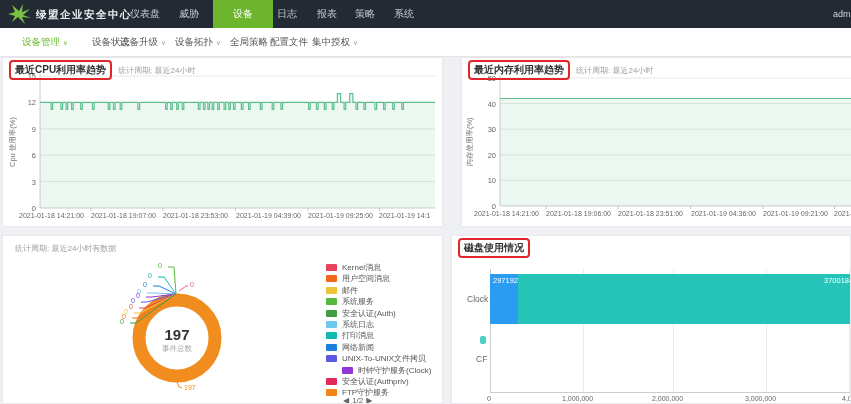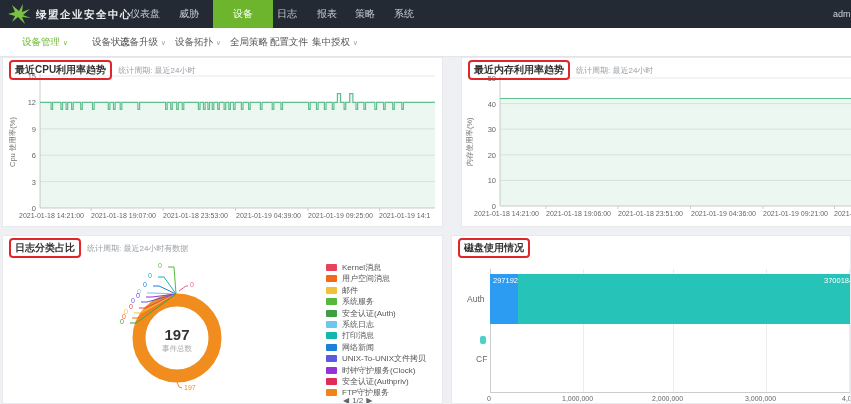--- a/index.html
+++ b/index.html
@@ -123,23 +123,20 @@
           <line x1="228.5" y1="148" x2="228.5" y2="151" stroke="#ccc"></line>
           <line x1="301" y1="148" x2="301" y2="151" stroke="#ccc"></line>
           <line x1="372.5" y1="148" x2="372.5" y2="151" stroke="#ccc"></line>
           <path d="M38,40.5 L399,40.5 L399,148 L38,148 Z" fill="rgba(95,191,143,0.12)" stroke="none"></path>
           <path d="M38,40.5 L399,40.5" fill="none" stroke="#5fbf8f" stroke-width="1.2"></path>
         </svg><span class="ytick" style="left: 8px; top: 144px;">0</span><span class="ytick" style="left: 8px; top: 118.4px;">10</span><span class="ytick" style="left: 8px; top: 92.8px;">20</span><span class="ytick" style="left: 8px; top: 67.2px;">30</span><span class="ytick" style="left: 8px; top: 41.6px;">40</span><span class="ytick" style="left: 8px; top: 16px;">50</span><span class="xtick" style="left: 12px; top: 152px;">2021-01-18 14:21:00</span><span class="xtick" style="left: 84px; top: 152px;">2021-01-18 19:06:00</span><span class="xtick" style="left: 156px; top: 152px;">2021-01-18 23:51:00</span><span class="xtick" style="left: 229px; top: 152px;">2021-01-19 04:36:00</span><span class="xtick" style="left: 301px; top: 152px;">2021-01-19 09:21:00</span><span class="xtick" style="left: 372px; top: 152px;">2021-01-1</span><div class="ylab" style="left: -42px; top: 79px;">内存使用率(%)</div></div>
   </section>
 
   <section class="panel" id="log-panel" style="left:2px;top:235px;width:441px;height:169px;">
     <div class="panel-head">
-      <span class="annot">
-        <span class="ptitle">日志分类占比</span>
-      </span>
       <span class="psub">统计周期: 最近24小时有数据</span>
     </div>
     <div class="chart" id="donut-chart"><svg width="439" height="167">
           <circle cx="174" cy="102" r="38" fill="none" stroke="#f18c1f" stroke-width="13"></circle>
           <polyline points="173,58 171,31 165,31" fill="none" stroke="#56b93c" stroke-width="1"></polyline>
           <polyline points="173,58 161,41 155,41" fill="none" stroke="#12b8ad" stroke-width="1"></polyline>
           <polyline points="173,58 156,50 150,50" fill="none" stroke="#1b7fdb" stroke-width="1"></polyline>
           <polyline points="173,58 150,57 144,57" fill="none" stroke="#6fc6ef" stroke-width="1"></polyline>
           <polyline points="173,58 149,61 143,61" fill="none" stroke="#9135d6" stroke-width="1"></polyline>
           <polyline points="173,58 144,66 138,66" fill="none" stroke="#5a5ae0" stroke-width="1"></polyline>
@@ -169,21 +166,21 @@
           <span class="legend-label">系统日志</span>
         </div><div class="legend-item" style="left: 323px; top: 94.4px;">
           <span class="legend-swatch" style="background: rgb(18, 184, 173);"></span>
           <span class="legend-label">打印消息</span>
         </div><div class="legend-item" style="left: 323px; top: 105.8px;">
           <span class="legend-swatch" style="background: rgb(27, 127, 219);"></span>
           <span class="legend-label">网络新闻</span>
         </div><div class="legend-item" style="left: 323px; top: 117.2px;">
           <span class="legend-swatch" style="background: rgb(90, 90, 224);"></span>
           <span class="legend-label">UNIX-To-UNIX文件拷贝</span>
-        </div><div class="legend-item" style="left: 323px; top: 128.6px;">
+        </div><div class="legend-item" style="left: 339px; top: 128.6px;">
           <span class="legend-swatch" style="background: rgb(145, 53, 214);"></span>
           <span class="legend-label">时钟守护服务(Clock)</span>
         </div><div class="legend-item" style="left: 323px; top: 140px;">
           <span class="legend-swatch" style="background: rgb(224, 42, 90);"></span>
           <span class="legend-label">安全认证(Authpriv)</span>
         </div><div class="legend-item" style="left: 323px; top: 151.4px;">
           <span class="legend-swatch" style="background: rgb(240, 132, 24);"></span>
           <span class="legend-label">FTP守护服务</span>
         </div><div class="pager" style="left: 340px; top: 160px;">
           <span>◀</span>
@@ -203,21 +200,21 @@
         <div class="gridv" style="left: 221px; top: 33px; height: 123px;"></div>
         <div class="gridv" style="left: 314px; top: 33px; height: 123px;"></div>
         <div class="gridv" style="left: 397px; top: 33px; height: 123px;"></div>
         <div class="axisl" style="left: 38px; top: 33px; width: 1px; height: 124px;"></div>
         <div class="axisl" style="left: 38px; top: 156px; width: 360px; height: 1px;"></div>
         <div class="bar" style="left: 38px; top: 38px; width: 28px; height: 50px; background: rgb(43, 156, 242);"></div>
         <div class="bar" style="left: 66px; top: 38px; width: 334px; height: 50px; background: rgb(38, 195, 184);"></div>
         <span class="barval" style="left: 41px; top: 40px;">297192</span>
         <span class="barval" style="left: 372px; top: 40px;">3700184</span>
         <div class="mini-dot" style="left: 28px; top: 100px;"></div>
-        <span class="rowlab" style="left: 15px; top: 58px;">Auth</span>
+        <span class="rowlab" style="left: 15px; top: 58px;">Clock</span>
         <span class="rowlab" style="left: 24px; top: 118px;">CF</span>
         <span class="xtick" style="left: 35px; top: 159px;">0</span>
         <span class="xtick" style="left: 110px; top: 159px;">1,000,000</span>
         <span class="xtick" style="left: 200px; top: 159px;">2,000,000</span>
         <span class="xtick" style="left: 293px; top: 159px;">3,000,000</span>
         <span class="xtick" style="left: 390px; top: 159px;">4,0</span>
       </div>
   </section>
 </main>
 

